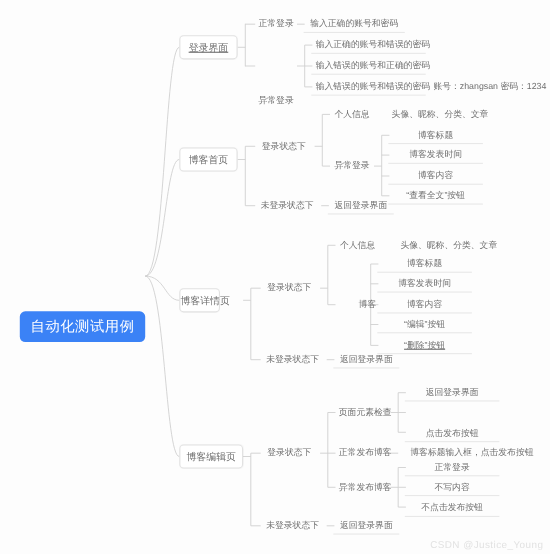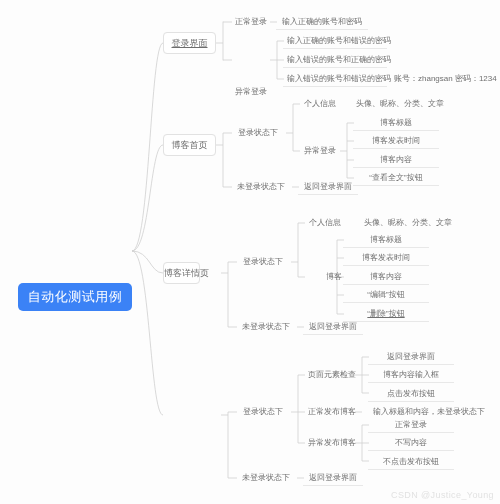--- a/index.html
+++ b/index.html
@@ -206,30 +206,30 @@
 
   <div class="node leaf" style="left:343px; top:232px; width:86px;">博客标题</div>
   <div class="node leaf" style="left:343px; top:250px; width:86px;">博客发表时间</div>
   <div class="node leaf" style="left:343px; top:269px; width:86px;">博客内容</div>
   <div class="node leaf" style="left:343px; top:287px; width:86px;">“编辑”按钮</div>
   <div class="node leaf" style="left:343px; top:306px; width:86px;text-decoration:underline;">“删除”按钮</div>
 
   <div class="node leaf noline" style="left:235px; top:319px; width:62px;">未登录状态下</div>
   <div class="node leaf" style="left:303px; top:319px; width:60px;">返回登录界面</div>
 
+  <div class="node lvl1" style="left:163px; top:404px; width:58px;">博客编辑页</div>
 
   <div class="node leaf noline" style="left:235px; top:404px; width:56px;">登录状态下</div>
 
   <div class="node leaf noline" style="left:304px; top:367px; width:51px;">页面元素检查</div>
   <div class="node leaf" style="left:368px; top:349px; width:86px;">返回登录界面</div>
-  <div class="node leaf" style="left:368px; top:367px; width:86px;">博客内容输入框</div>
   <div class="node leaf" style="left:368px; top:386px; width:86px;">点击发布按钮</div>
 
   <div class="node leaf noline" style="left:304px; top:404px; width:51px;">正常发布博客</div>
-  <div class="node leaf noline" style="left:362px; top:404px; width:134px;">输入标题和内容，未登录状态下</div>
+  <div class="node leaf noline" style="left:362px; top:404px; width:134px;">博客标题输入框，点击发布按钮</div>
 
   <div class="node leaf noline" style="left:304px; top:435px; width:51px;">异常发布博客</div>
   <div class="node leaf" style="left:368px; top:417px; width:86px;">正常登录</div>
   <div class="node leaf" style="left:368px; top:435px; width:86px;">不写内容</div>
   <div class="node leaf" style="left:368px; top:454px; width:86px;">不点击发布按钮</div>
 
   <div class="node leaf noline" style="left:235px; top:470px; width:62px;">未登录状态下</div>
   <div class="node leaf" style="left:303px; top:470px; width:60px;">返回登录界面</div>
 
   <div class="watermark">CSDN @Justice_Young</div>

